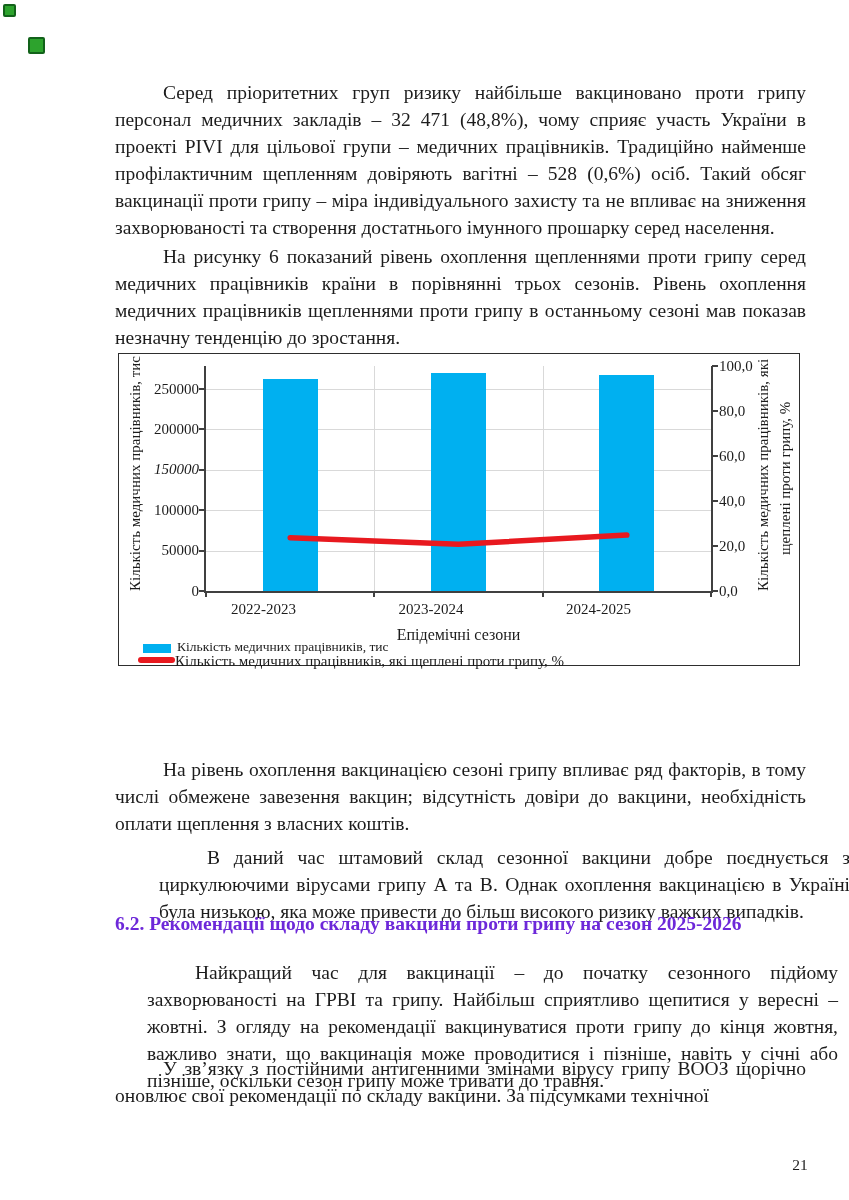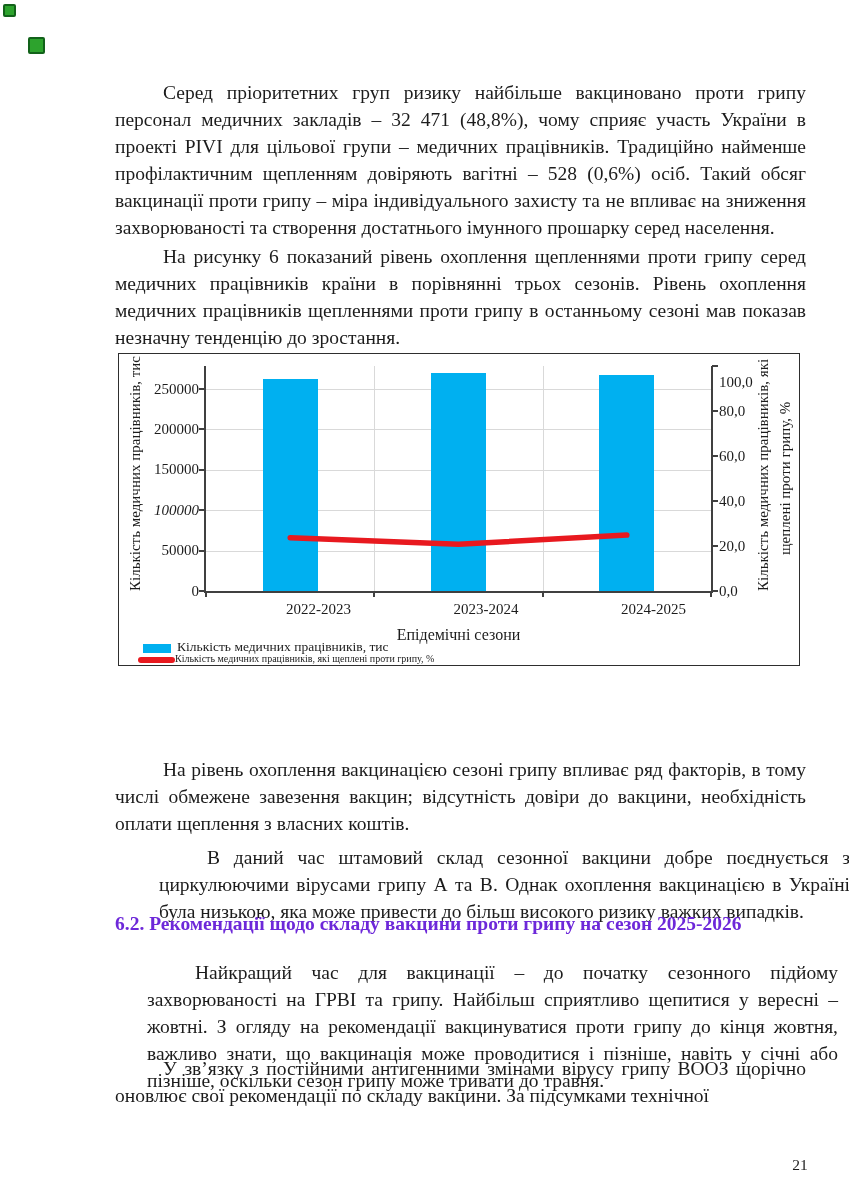--- a/index.html
+++ b/index.html
@@ -26,28 +26,28 @@
   .axb{position:absolute;left:-2px;top:225px;width:509px;height:2px;background:#404040;}
   .hg{position:absolute;left:0;width:505px;height:1px;background:#d9d9d9;}
   .vg{position:absolute;top:0;width:1px;height:225px;background:#d9d9d9;}
   .bar{position:absolute;bottom:0;width:55px;}
   .linesvg{position:absolute;left:0;top:0;overflow:visible;}
   .ytick{position:absolute;left:8px;width:72px;text-align:right;font-size:15px;line-height:15px;}
   .ytick2{position:absolute;left:600px;width:52px;text-align:left;font-size:15px;line-height:15px;}
   .tml{position:absolute;left:80px;width:6px;height:2px;background:#404040;}
   .tmr{position:absolute;left:593px;width:6px;height:2px;background:#404040;}
   .tmb{position:absolute;top:238px;width:2px;height:5px;background:#404040;}
-  .xtick{position:absolute;top:247px;width:120px;text-align:right;font-size:15px;}
+  .xtick{position:absolute;top:247px;width:120px;text-align:left;font-size:15px;}
   .xtitle{position:absolute;left:87px;top:272px;width:505px;text-align:center;font-size:16px;}
   .vlab{position:absolute;top:12px;height:225px;writing-mode:vertical-rl;transform:rotate(180deg);
         text-align:center;font-size:15px;line-height:17px;white-space:nowrap;}
   .leg-sw1{position:absolute;left:24px;top:290px;width:28px;height:9px;}
   .leg-tx1{position:absolute;left:58px;top:285px;font-size:13.5px;}
   .leg-sw2{position:absolute;left:19px;top:303px;width:37px;height:6px;border-radius:3px;}
-  .leg-tx2{position:absolute;left:56px;top:299px;font-size:10px;}
+  .leg-tx2{position:absolute;left:56px;top:299px;font-size:15px;}
 </style>
 </head>
 <body>
 
 <div class="page">
 
   <div class="marker m1" style="background: rgb(45, 163, 45); border: 2px solid rgb(18, 98, 26);"></div>
   <div class="marker m2" style="background: rgb(45, 163, 45); border: 2px solid rgb(18, 98, 26);"></div>
 
   <div class="para" style="top:79px;">Серед пріоритетних груп ризику найбільше вакциновано проти грипу персонал медичних закладів – 32 471 (48,8%), чому сприяє участь України в проекті PIVI для цільової групи – медичних працівників. Традиційно найменше профілактичним щепленням довіряють вагітні – 528 (0,6%) осіб. Такий обсяг вакцинації проти грипу – міра індивідуального захисту та не впливає на зниження захворюваності та створення достатнього імунного прошарку серед населення.</div>
@@ -55,31 +55,31 @@
 
   <div class="chart-box">
 
     <div class="vlab" style="left:8px;">Кількість медичних працівників, тис</div>
 
     <div class="vlab" style="left:636px;">Кількість медичних працівників, які</div>
     <div class="vlab" style="left:658px;">щеплені проти грипу, %</div>
 
     <div class="ytick" style="top:229.5px;">0</div>
     <div class="ytick" style="top:189.1px;">50000</div>
-    <div class="ytick" style="top:148.7px;font-style:italic;">100000</div>
-    <div class="ytick" style="top:108.3px;">150000</div>
+    <div class="ytick" style="top:148.7px;">100000</div>
+    <div class="ytick" style="top:108.3px;font-style:italic;">150000</div>
     <div class="ytick" style="top:67.9px;">200000</div>
     <div class="ytick" style="top:27.5px;">250000</div>
 
     <div class="ytick2" style="top:229.5px;">0,0</div>
     <div class="ytick2" style="top:184.5px;">20,0</div>
     <div class="ytick2" style="top:139.5px;">40,0</div>
     <div class="ytick2" style="top:94.5px;">60,0</div>
     <div class="ytick2" style="top:49.5px;">80,0</div>
-    <div class="ytick2" style="top:4.5px;margin-top:16px;">100,0</div>
+    <div class="ytick2" style="top:4.5px;">100,0</div>
 
     <div class="tml" style="top:236px;"></div>
     <div class="tml" style="top:195.6px;"></div>
     <div class="tml" style="top:155.2px;"></div>
     <div class="tml" style="top:114.8px;"></div>
     <div class="tml" style="top:74.4px;"></div>
     <div class="tml" style="top:34px;"></div>
     <div class="tmr" style="top:236px;"></div>
     <div class="tmr" style="top:191px;"></div>
     <div class="tmr" style="top:146px;"></div>

